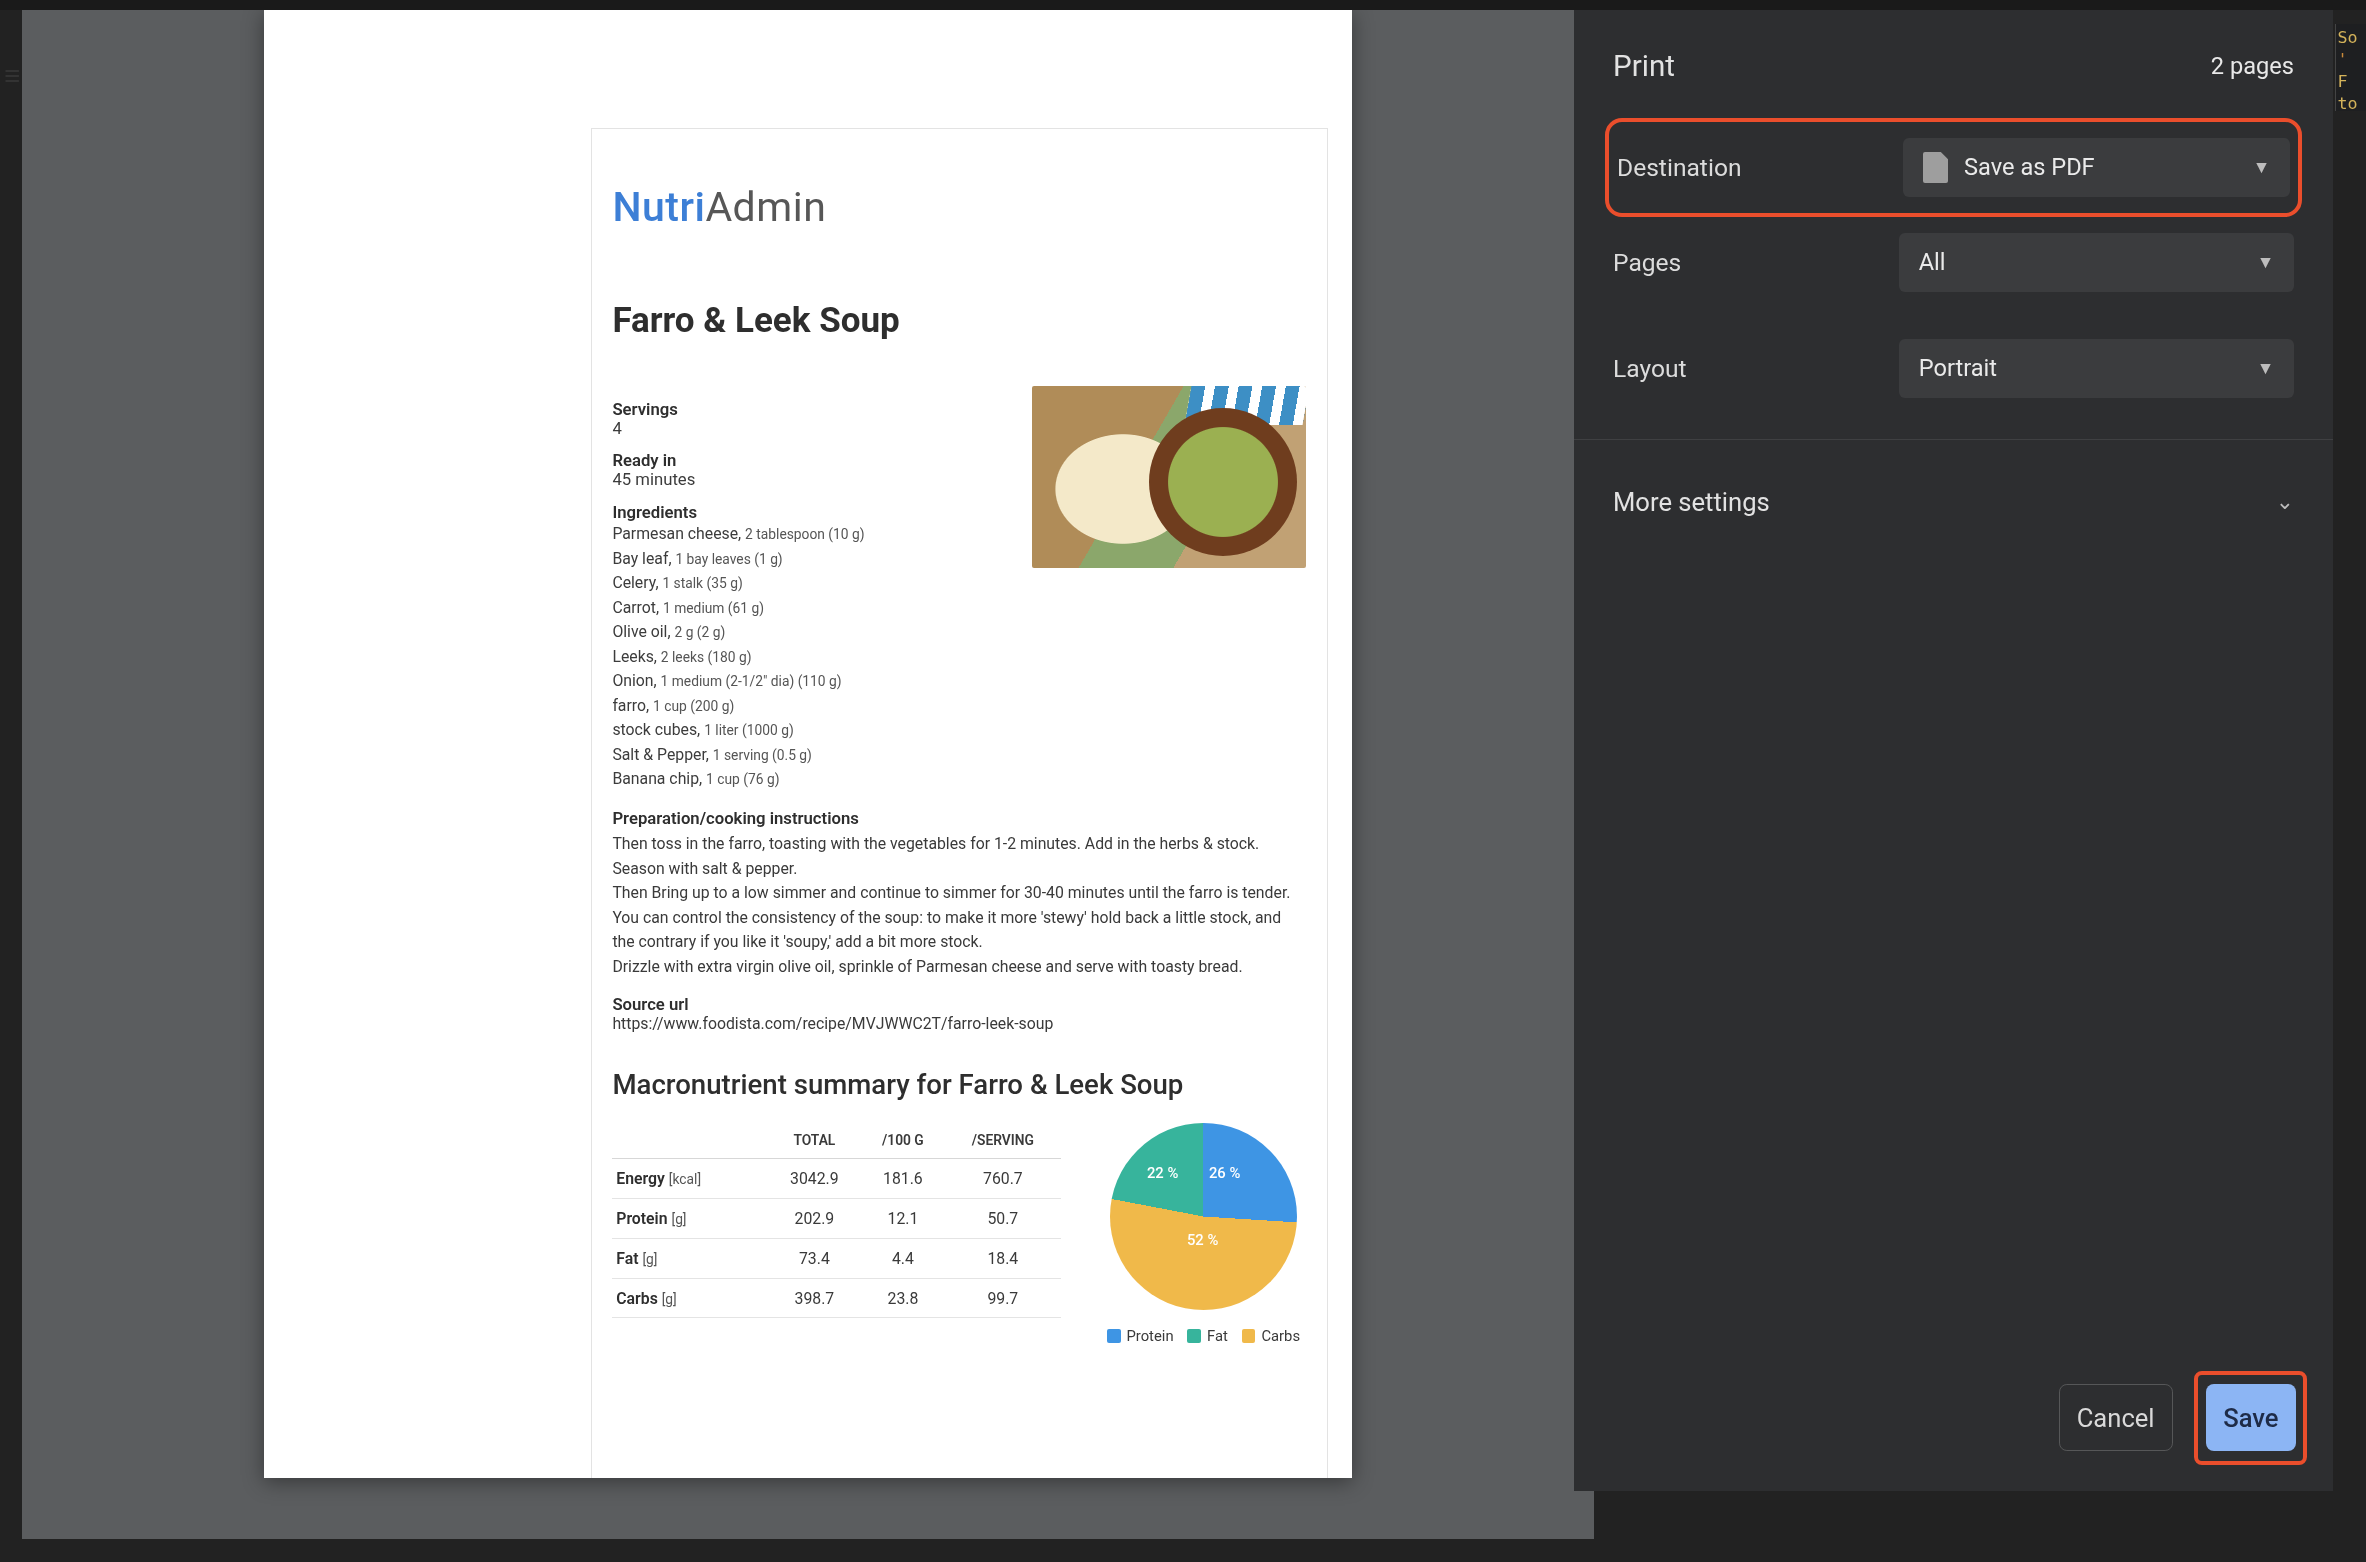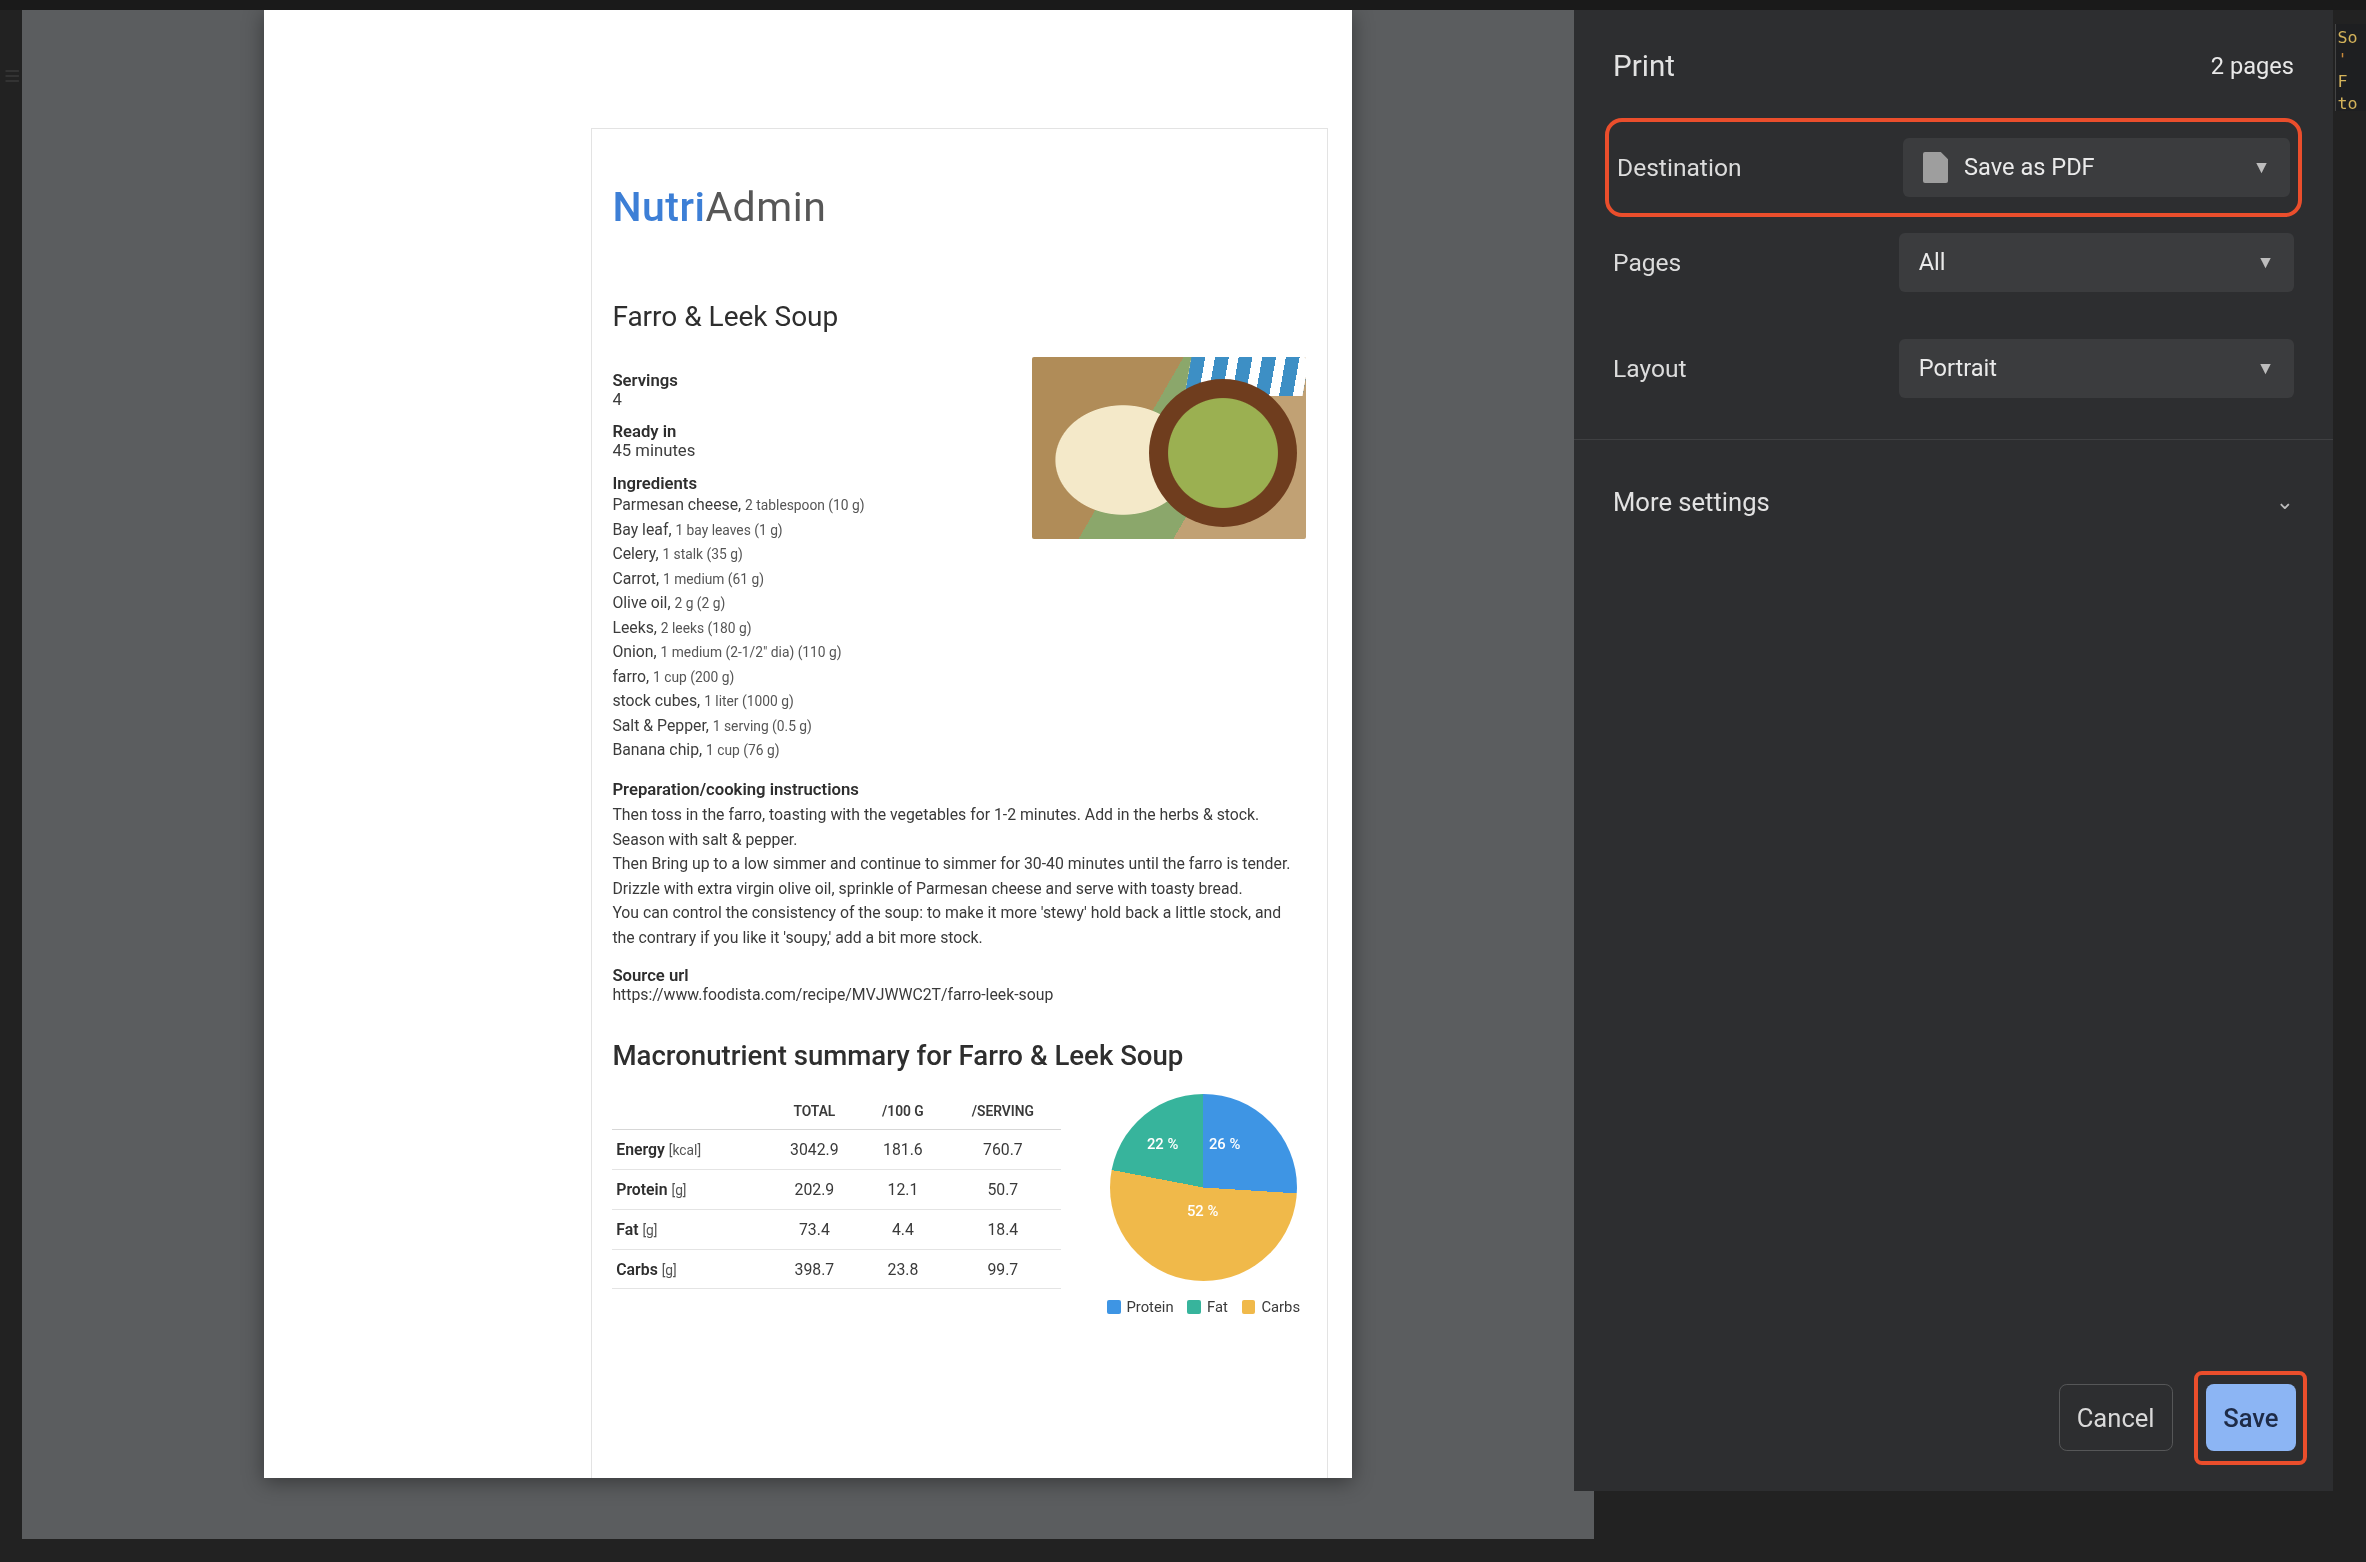--- a/index.html
+++ b/index.html
@@ -58,21 +58,21 @@
     position: absolute;
     top: 118px;
     left: 327px;
     right: 23.6px;
     padding: 55px 21.7px 0 21.7px;
     color: #3a3a3a;
   }
   .logo { font-size: 41px; font-weight: 400; margin-bottom: 69px; letter-spacing: 0.5px; }
   .logo .nutri { color: #3d7fd6; font-weight: 500;}
   .logo .admin { color: #575757; }
-  .title { font-size: 28px; font-weight: 400; color: #2e2e2e; margin-bottom: 24px; }
+  .title { font-size: 35px; font-weight: 700; color: #2e2e2e; margin-bottom: 45px; }
   .two-col {
     display: flex;
     gap: 25.6px;
   }
   .left { flex: 1; }
   .rightimg {
     width: 274px; height: 182px;
     background: linear-gradient(120deg,#b08c58 0 40%,#8ba76b 40% 65%,#c1a174 65% 100%);
     border-radius: 2px;
     position: relative;
@@ -230,22 +230,22 @@
           <div class="cloth"></div>
           <div class="grain"></div>
           <div class="bowl"></div>
         </div>
       </div>
 
       <div class="sec-label" style="margin-top:17.7px">Preparation/cooking instructions</div>
       <div class="instructions" id="instructions-text">
           <div>Then toss in the farro, toasting with the vegetables for 1-2 minutes. Add in the herbs &amp; stock. Season with salt &amp; pepper.</div>
           <div>Then Bring up to a low simmer and continue to simmer for 30-40 minutes until the farro is tender.</div>
+          <div>You can control the consistency of the soup: to make it more 'stewy' hold back a little stock, and the contrary if you like it 'soupy,' add a bit more stock.</div>
           <div>Drizzle with extra virgin olive oil, sprinkle of Parmesan cheese and serve with toasty bread.</div>
-          <div>You can control the consistency of the soup: to make it more 'stewy' hold back a little stock, and the contrary if you like it 'soupy,' add a bit more stock.</div>
         </div>
 
       <div class="sec-label" style="margin-top:15.8px">Source url</div>
       <div class="sourceurl">https://www.foodista.com/recipe/MVJWWC2T/farro-leek-soup</div>
 
       <div class="macro-title">Macronutrient summary for Farro &amp; Leek Soup</div>
 
       <div class="macro-wrap">
         <table class="macro-table">
           <thead>

